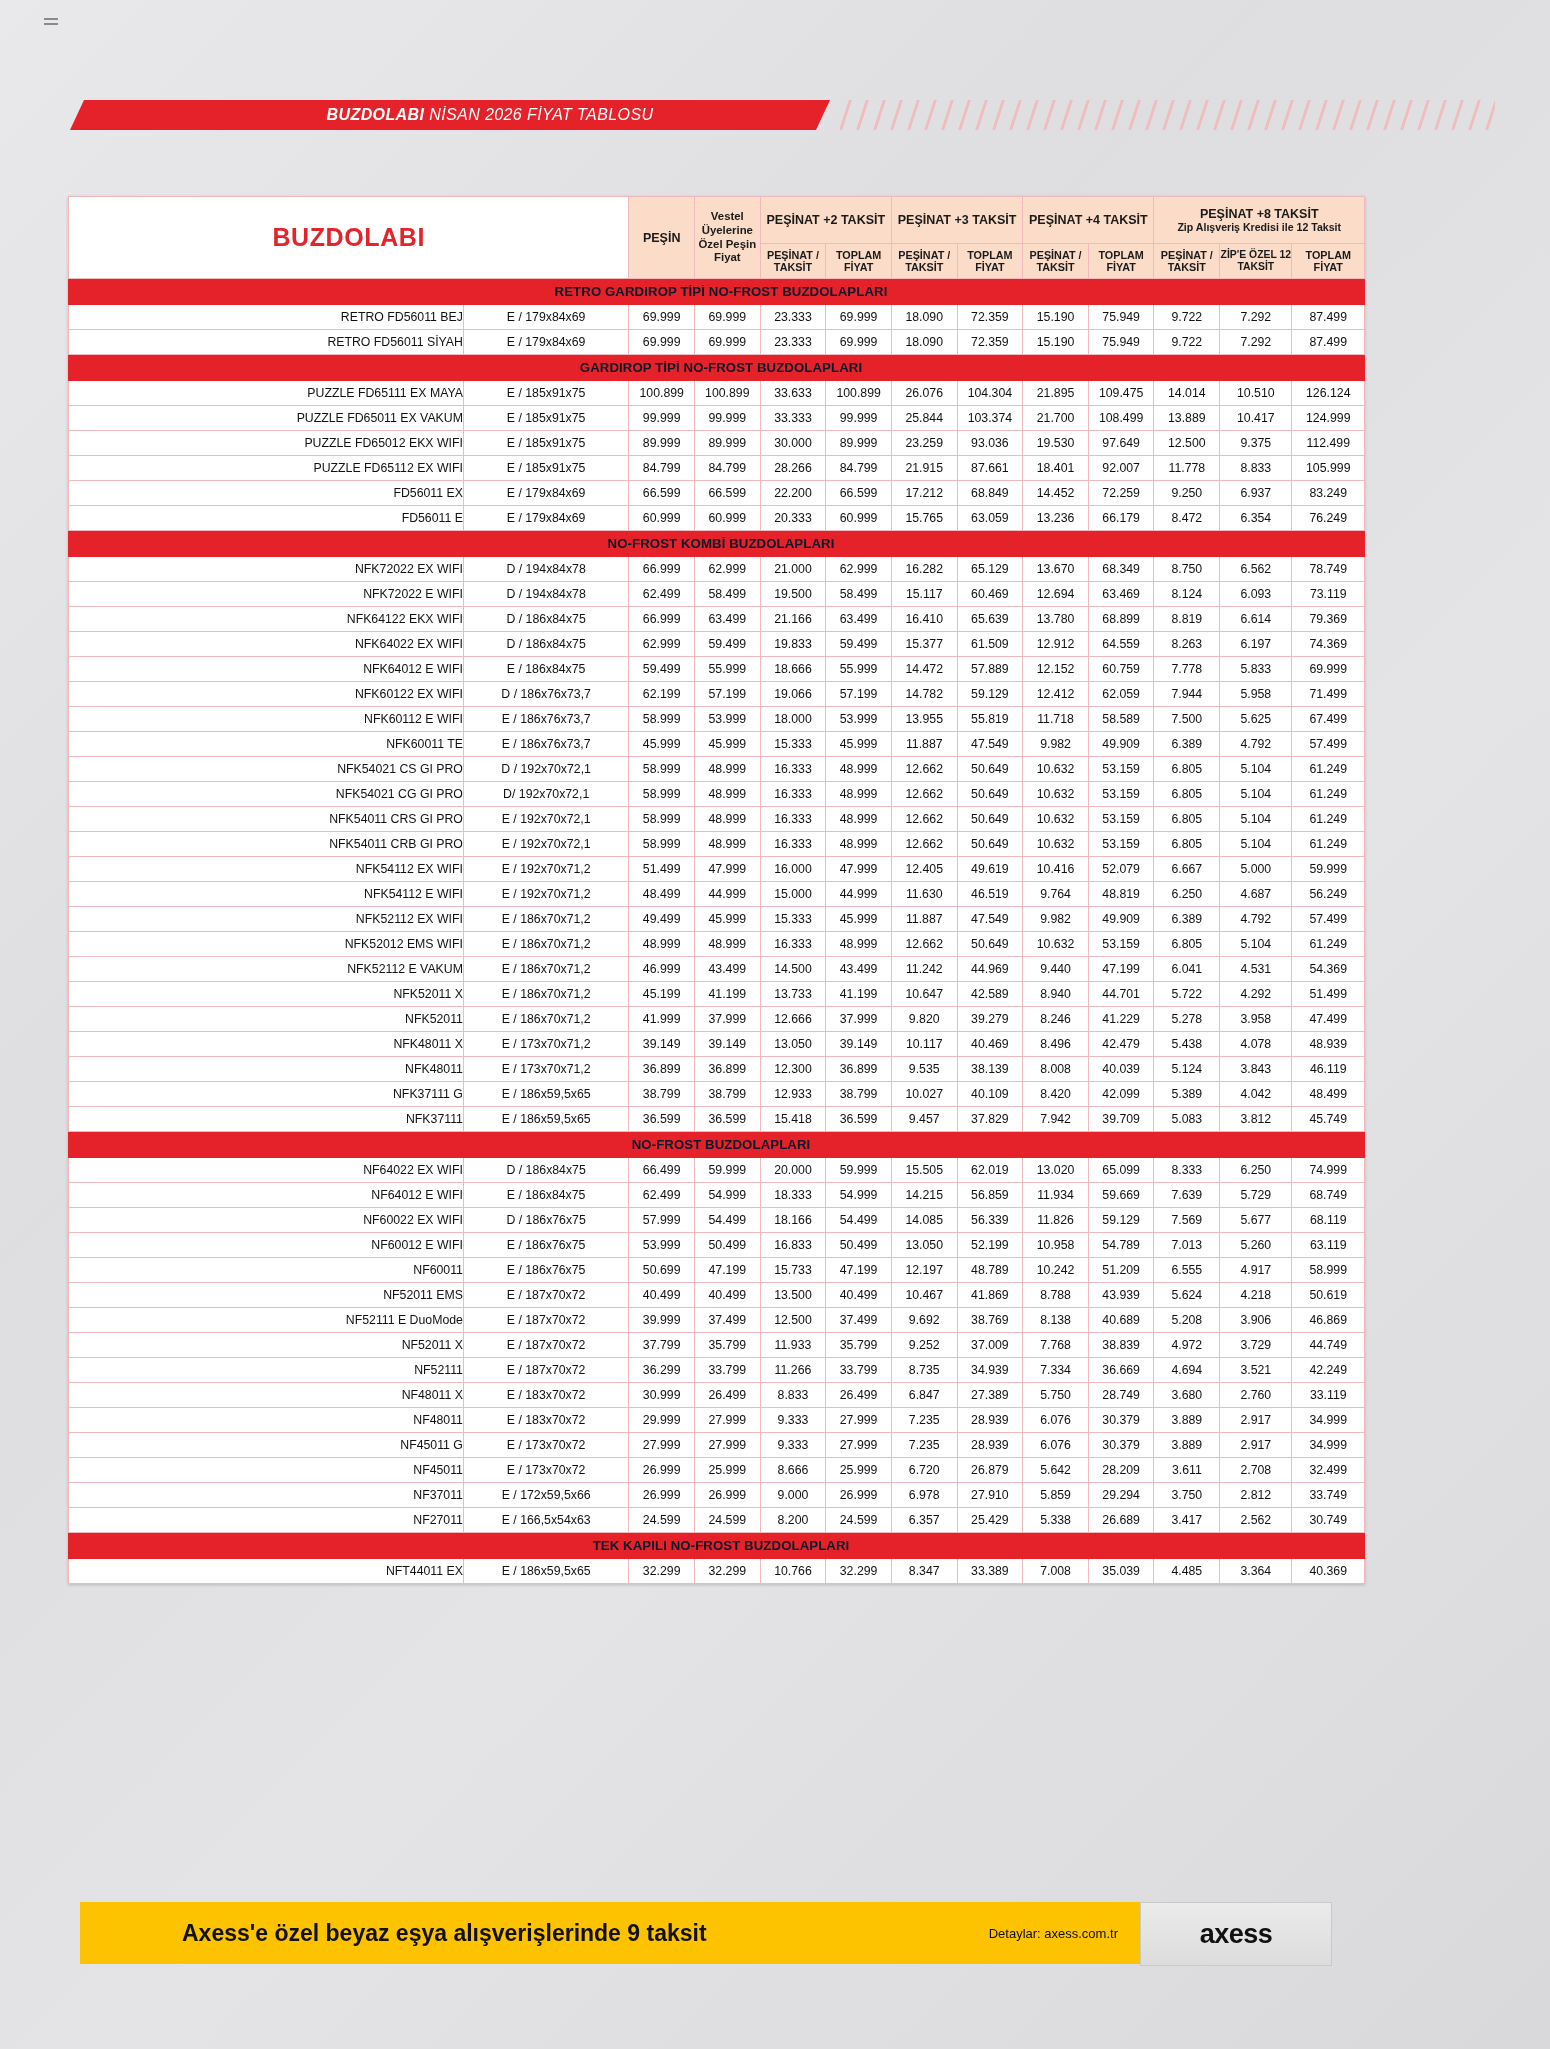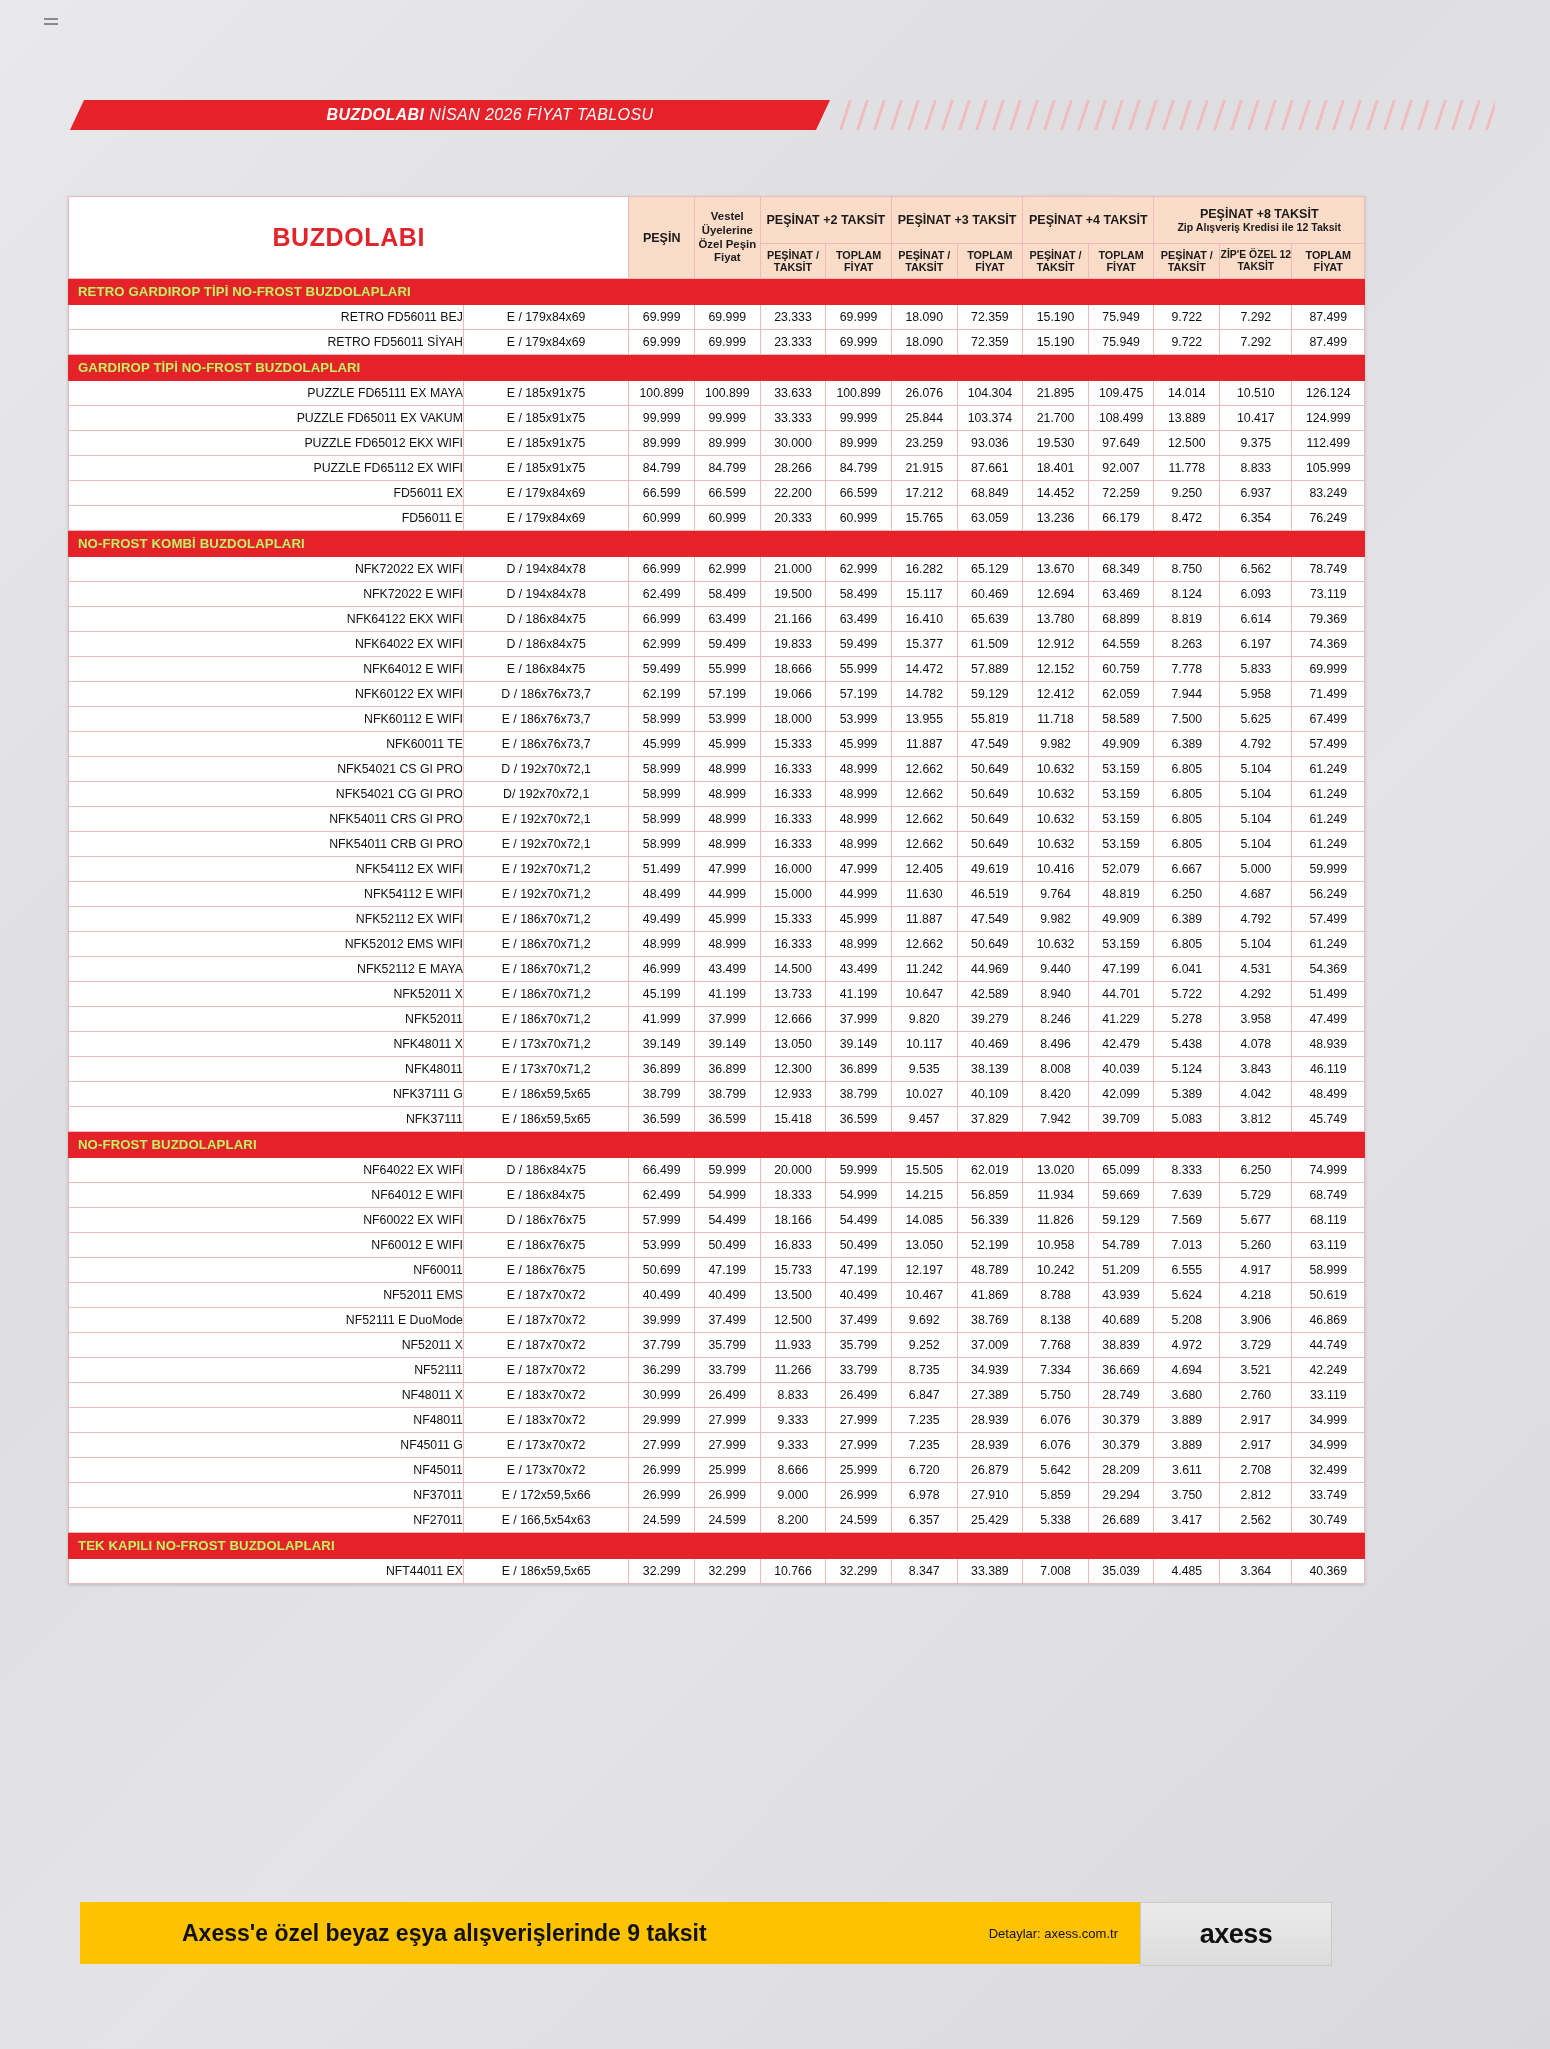--- a/index.html
+++ b/index.html
@@ -131,28 +131,28 @@
   .brandcell .brand {
     color: #e2242b;
     font-size: 25px;
     font-weight: bold;
     letter-spacing: .6px;
   }
 
   
   tr.section td {
     background: #e52229;
-    color: #bef264;
+    color: #0f172a;
     font-weight: bold;
     font-size: 13.2px;
     height: 25px;
     padding-left: 9px;
     letter-spacing: .1px;
     border-color: #e52229;
-    text-align: left;
+    text-align: center;
   }
 
   
   tr.row td { height: 24px; font-size: 12.3px; color: #111; }
   td.model {
     text-align: right;
     padding-left: 9px;
     font-weight: normal;
     font-size: 12.4px;
     white-space: nowrap;
@@ -669,21 +669,21 @@
           <td class="val">48.999</td>
           <td class="val">12.662</td>
           <td class="val">50.649</td>
           <td class="val">10.632</td>
           <td class="val">53.159</td>
           <td class="val">6.805</td>
           <td class="val">5.104</td>
           <td class="val">61.249</td>
         </tr>
         <tr class="row">
-          <td class="model">NFK52112 E MAYA</td>
+          <td class="model">NFK52112 E VAKUM</td>
           <td class="dim">E / 186x70x71,2</td>
           <td class="val">46.999</td>
           <td class="val">43.499</td>
           <td class="val">14.500</td>
           <td class="val">43.499</td>
           <td class="val">11.242</td>
           <td class="val">44.969</td>
           <td class="val">9.440</td>
           <td class="val">47.199</td>
           <td class="val">6.041</td>

